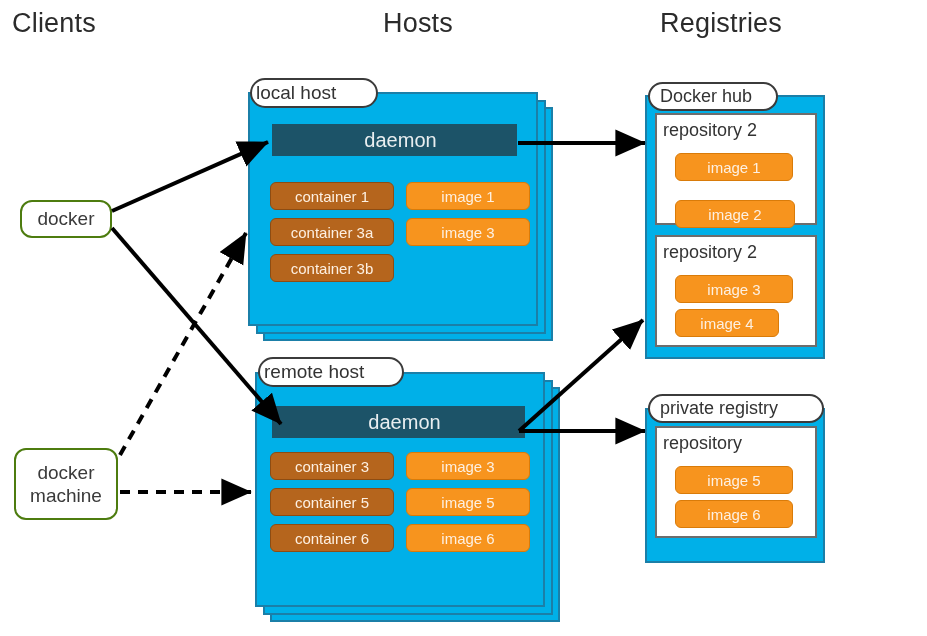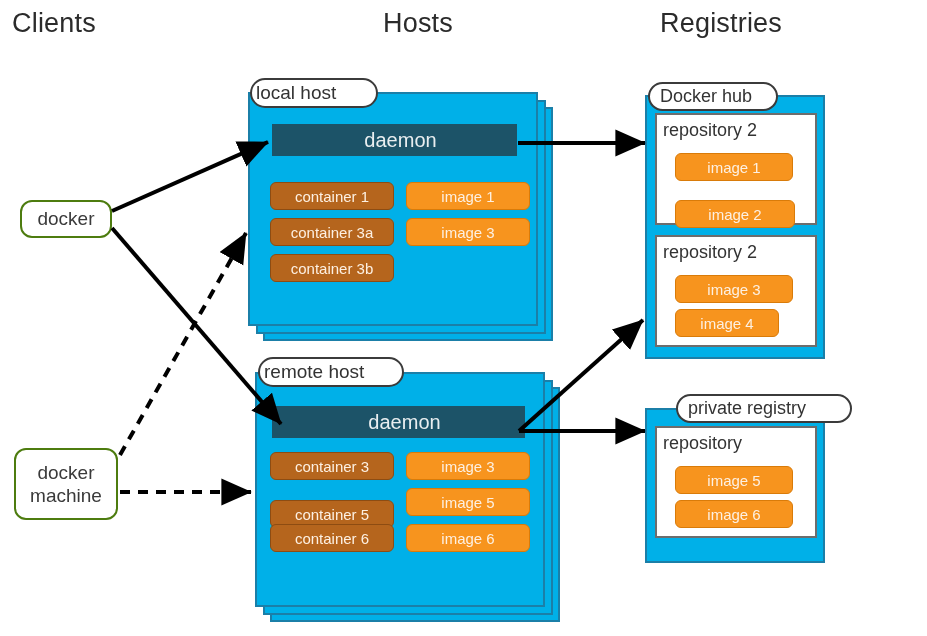--- a/index.html
+++ b/index.html
@@ -181,40 +181,40 @@
       <div class="pill image" style="left: 406px; top: 182px; width: 124px; height: 28px;">image 1</div>
       <div class="pill image" style="left: 406px; top: 218px; width: 124px; height: 28px;">image 3</div>
       <div class="host-stack" style="left: 255px; top: 372px; width: 290px; height: 235px;">
         <div class="host-shadow" style="left: 15px; top: 15px; width: 290px; height: 235px;"></div>
         <div class="host-shadow" style="left: 8px; top: 8px; width: 290px; height: 235px;"></div>
         <div class="host-panel" style="width: 290px; height: 235px;"></div>
       </div>
       <div class="host-pill" style="left: 258px; top: 357px; width: 146px; height: 30px;">remote host</div>
       <div class="daemon-bar" style="left: 272px; top: 406px; width: 253px; height: 32px;">daemon</div>
       <div class="pill container" style="left: 270px; top: 452px; width: 124px; height: 28px;">container 3</div>
-      <div class="pill container" style="left: 270px; top: 488px; width: 124px; height: 28px; margin-top: 12px;">container 5</div>
+      <div class="pill container" style="left: 270px; top: 488px; width: 124px; height: 28px;">container 5</div>
       <div class="pill container" style="left: 270px; top: 524px; width: 124px; height: 28px;">container 6</div>
       <div class="pill image" style="left: 406px; top: 452px; width: 124px; height: 28px;">image 3</div>
       <div class="pill image" style="left: 406px; top: 488px; width: 124px; height: 28px;">image 5</div>
       <div class="pill image" style="left: 406px; top: 524px; width: 124px; height: 28px;">image 6</div>
     </div>
 
   <div id="registries-layer">
       <div class="registry-panel" style="left: 645px; top: 95px; width: 180px; height: 264px;"></div>
       <div class="registry-pill" style="left: 648px; top: 82px; width: 130px; height: 29px;">Docker hub</div>
       <div class="repo-box" style="left: 655px; top: 113px; width: 162px; height: 112px;"></div>
       <div class="repo-label" style="left: 663px; top: 120px;">repository 2</div>
       <div class="pill image" style="left: 675px; top: 153px; width: 118px; height: 28px;">image 1</div>
       <div class="pill image" style="left: 675px; top: 200px; width: 120px; height: 28px;">image 2</div>
       <div class="repo-box" style="left: 655px; top: 235px; width: 162px; height: 112px;"></div>
       <div class="repo-label" style="left: 663px; top: 242px;">repository 2</div>
       <div class="pill image" style="left: 675px; top: 275px; width: 118px; height: 28px;">image 3</div>
       <div class="pill image" style="left: 675px; top: 309px; width: 104px; height: 28px;">image 4</div>
       <div class="registry-panel" style="left: 645px; top: 408px; width: 180px; height: 155px;"></div>
-      <div class="registry-pill" style="left: 648px; top: 394px; width: 176px; height: 29px; margin-left: 28px;">private registry</div>
+      <div class="registry-pill" style="left: 648px; top: 394px; width: 176px; height: 29px;">private registry</div>
       <div class="repo-box" style="left: 655px; top: 426px; width: 162px; height: 112px;"></div>
       <div class="repo-label" style="left: 663px; top: 433px;">repository</div>
       <div class="pill image" style="left: 675px; top: 466px; width: 118px; height: 28px;">image 5</div>
       <div class="pill image" style="left: 675px; top: 500px; width: 118px; height: 28px;">image 6</div>
     </div>
 
   <svg id="arrows" viewBox="0 0 927 636" xmlns="http://www.w3.org/2000/svg">
     <defs>
       <marker id="ahead" markerWidth="9" markerHeight="9" refX="7.4" refY="3.4" orient="auto" markerUnits="strokeWidth">
         <path d="M0,0 L7.6,3.4 L0,6.8 z" fill="#000000"></path>

